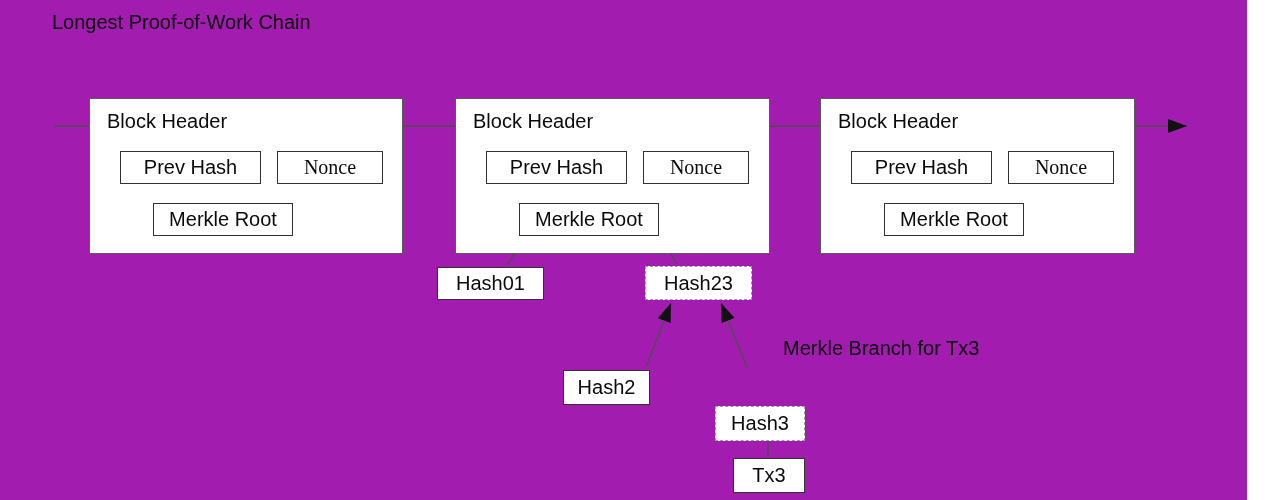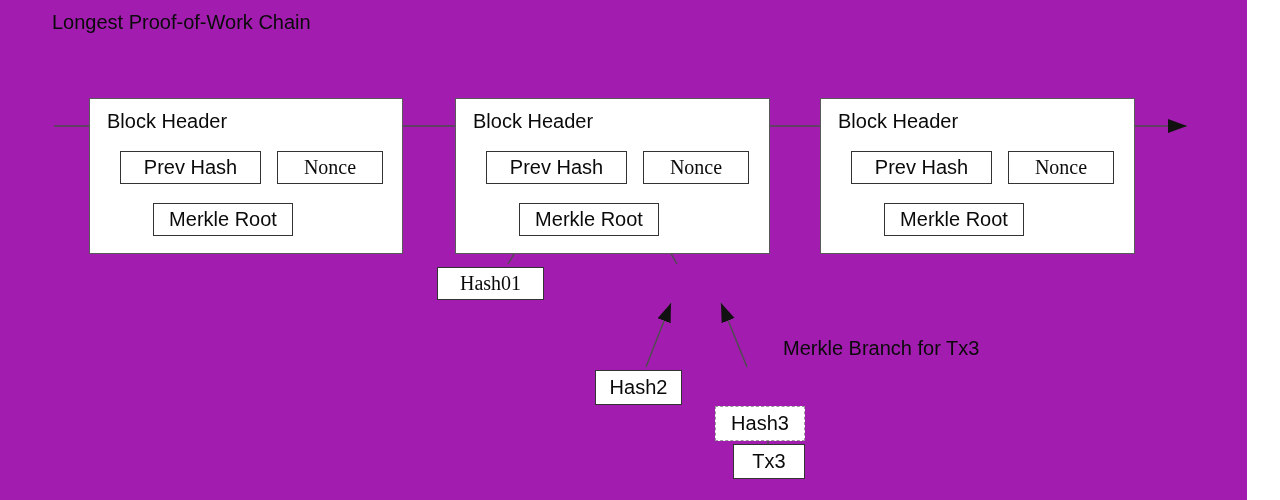--- a/index.html
+++ b/index.html
@@ -69,25 +69,25 @@
     background: #ffffff;
     display: flex;
     align-items: center;
     justify-content: center;
     font-size: 20px;
     color: #0a0a0a;
     white-space: nowrap;
   }
   .solidbox  { border: 1.5px solid #333333; }
   .dashedbox { border: 1px dashed #999999; }
-  .hash01 { left: 437px; top: 267px; width: 107px; height: 33px; font-family: Liberation Serif, serif; }
+  .hash01 { left: 437px; top: 267px; width: 107px; height: 33px; }
   .hash23 { left: 645px; top: 266px; width: 107px; height: 34px; }
-  .hash2  { left: 595px; top: 370px; width: 87px;  height: 35px; }
+  .hash2  { left: 563px; top: 370px; width: 87px;  height: 35px; }
   .hash3  { left: 715px; top: 370px; width: 90px;  height: 35px; margin-top: 36px; }
-  .tx3    { left: 733px; top: 444px; width: 72px;  height: 35px; }
+  .tx3    { left: 733px; top: 458px; width: 72px;  height: 35px; }
   .branch-label {
     position: absolute;
     left: 783px; top: 325px;
     font-size: 20px;
     color: #0a0a0a;
     white-space: nowrap;
     margin-top: 12px;
   }
 </style>
 </head>
@@ -131,19 +131,20 @@
   </div>
 
   <div class="block b3">
     <div class="bh-label">Block Header</div>
     <div class="fieldbox prev">Prev Hash</div>
     <div class="fieldbox nonce">Nonce</div>
     <div class="fieldbox merkle">Merkle Root</div>
   </div>
 
   <div class="treebox solidbox hash01">Hash01</div>
+  <div class="treebox dashedbox hash23">Hash23</div>
   <div class="treebox solidbox hash2">Hash2</div>
   <div class="treebox dashedbox hash3">Hash3</div>
   <div class="treebox solidbox tx3">Tx3</div>
 
   <div class="branch-label">Merkle Branch for Tx3</div>
 
 </div>
 
 </body></html>

